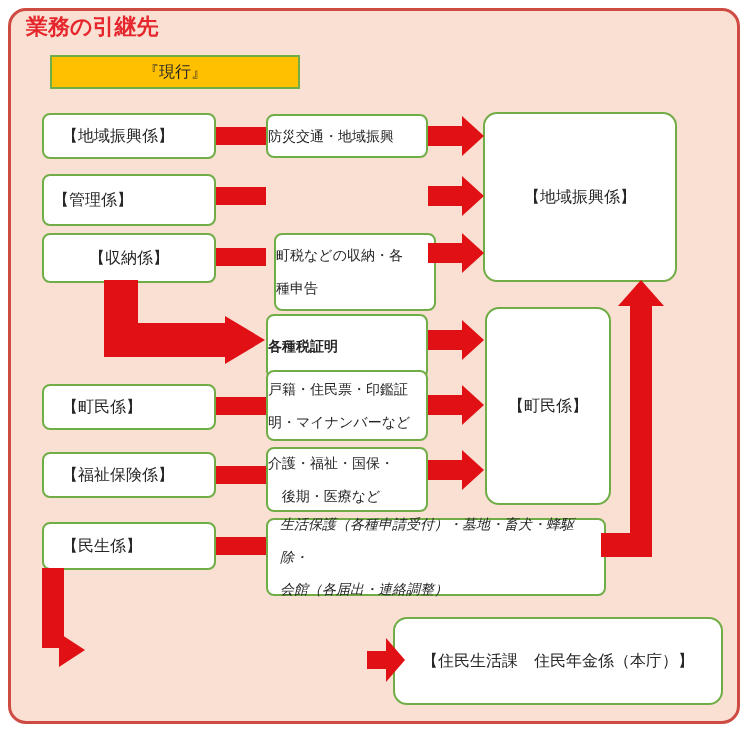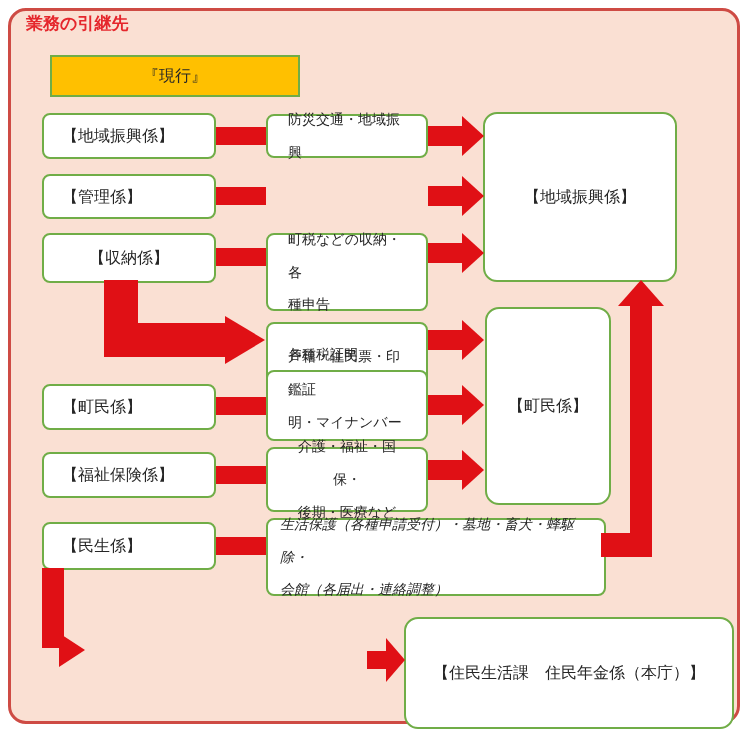--- a/index.html
+++ b/index.html
@@ -18,57 +18,57 @@
     left: 8px; top: 8px;
     width: 732px; height: 716px;
     background: #fae0d3;
     border: 3px solid #ce4b44;
     border-radius: 18px;
   }
   .page-title {
     position: absolute;
     left: 26px; top: 12px;
     font-family: "DejaVu Sans", "Liberation Sans", sans-serif;
-    font-size: 17px;
+    font-size: 22px;
     font-weight: bold;
     color: #e5262c;
   }
   .hdr {
     position: absolute;
-    width: 250px; height: 42px;
+    width: 250px; height: 34px;
     background: #ffc000;
     border: 2px solid #70ad47;
     display: flex; align-items: center; justify-content: center;
     font-size: 16px;
     color: #262626;
   }
   .hdr.current { left: 50px; top: 55px; }
   .hdr.after   { left: 455px; top: 55px; }
   .box {
     position: absolute;
     background: #ffffff;
     border: 2px solid #70ad47;
     border-radius: 8px;
     display: flex; align-items: center;
     font-size: 14px;
     line-height: 2.35;
     white-space: pre-line;
   }
   .lbox { left: 42px; width: 174px; padding-left: 18px; font-size: 16px; }
-  .mbox { left: 266px; width: 162px; padding: 0 20px; }
+  .mbox { left: 266px; width: 162px; padding: 0 0; }
   .wbox { left: 266px; width: 340px; padding: 0 12px; font-style: italic; }
   .rbox {
     border-radius: 14px;
     justify-content: center;
     font-size: 16px;
     text-align: center;
   }
   .blbox { left: 85px; top: 613px; width: 283px; height: 99px;
            border-radius: 14px; padding: 0 14px; line-height: 2.55; }
-  .brbox { left: 404px; top: 617px; width: 330px; height: 112px;
+  .brbox { left: 393px; top: 617px; width: 330px; height: 88px;
            border-radius: 14px; flex-direction: column; justify-content: center;
            font-size: 16px; text-align: center; line-height: 2.1; }
   
   .bar { position: absolute; background: #e01015; }
   .tri { position: absolute; width: 0; height: 0; }
   .tri-r  { border-top: 20px solid transparent; border-bottom: 20px solid transparent;
             border-left: 22px solid #e01015; }
   .tri-r-big { border-top: 24px solid transparent; border-bottom: 24px solid transparent;
             border-left: 40px solid #e01015; }
   .tri-r-sm { border-top: 17px solid transparent; border-bottom: 17px solid transparent;
@@ -82,30 +82,30 @@
 <body>
 
 <div id="page">
   <div class="frame"></div>
 
   <div class="page-title">業務の引継先</div>
 
   <div class="hdr current">『現行』</div>
 
   <div class="box lbox" style="top:113px;height:46px;">【地域振興係】</div>
-  <div class="box lbox" style="top:174px;height:45px;">【管理係】</div>
+  <div class="box lbox" style="top:174px;height:52px;padding-left:9px;">【管理係】</div>
   <div class="box lbox" style="top:233px;height:50px;padding-left:45px;">【収納係】</div>
   <div class="box lbox" style="top:384px;height:46px;">【町民係】</div>
   <div class="box lbox" style="top:452px;height:46px;">【福祉保険係】</div>
   <div class="box lbox" style="top:522px;height:48px;text-align:center;">【民生係】</div>
 
   <div class="box mbox" style="top:114px;height:44px;">防災交通・地域振興</div>
-  <div class="box mbox" style="top:233px;height:78px;">町税などの収納・各
+  <div class="box mbox" style="top:233px;height:78px;margin-left:8px;">町税などの収納・各
 種申告</div>
-  <div class="box mbox" style="top:322px;height:65px;">各種税証明</div>
+  <div class="box mbox" style="top:314px;height:65px;font-weight:bold;">各種税証明</div>
   <div class="box mbox" style="top:370px;height:71px;">戸籍・住民票・印鑑証
 明・マイナンバーなど</div>
   <div class="box mbox" style="top:447px;height:65px;text-align:center;">介護・福祉・国保・
 後期・医療など</div>
   <div class="box wbox" style="top:518px;height:78px;">生活保護（各種申請受付）・墓地・畜犬・蜂駆除・
 会館（各届出・連絡調整）</div>
 
   <div class="box rbox" style="left:483px;top:112px;width:194px;height:170px;">【地域振興係】</div>
   <div class="box rbox" style="left:485px;top:307px;width:126px;height:198px;">【町民係】</div>
 

